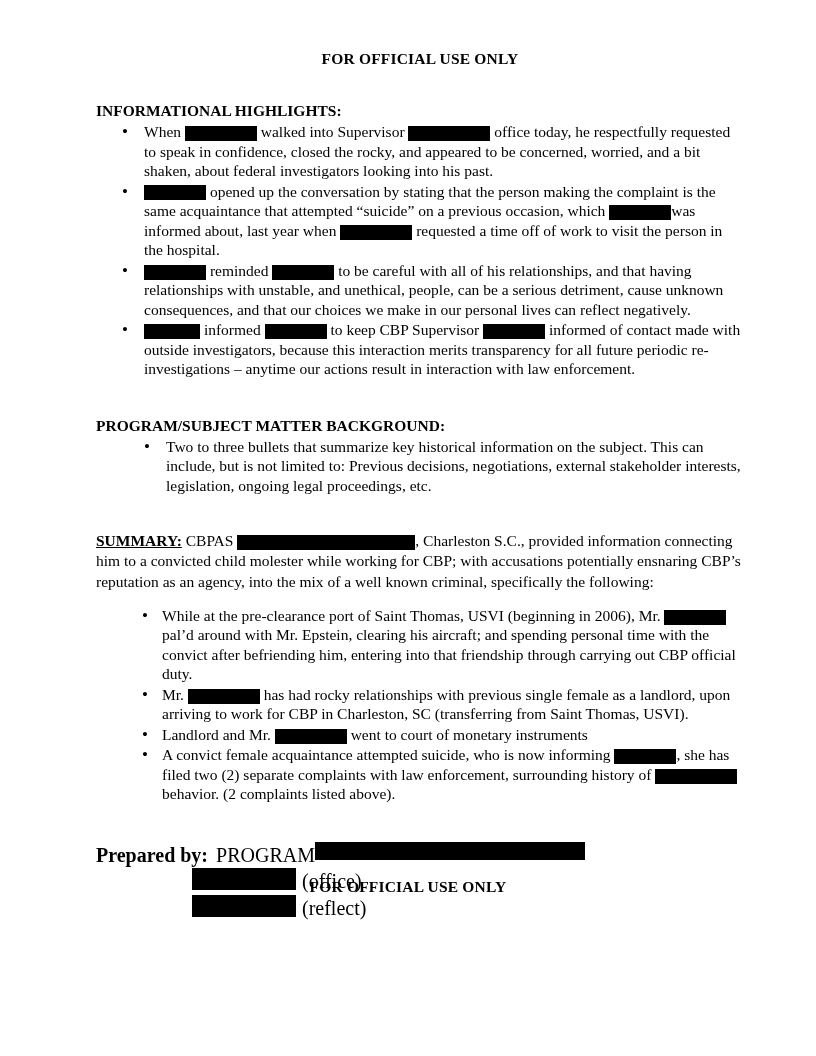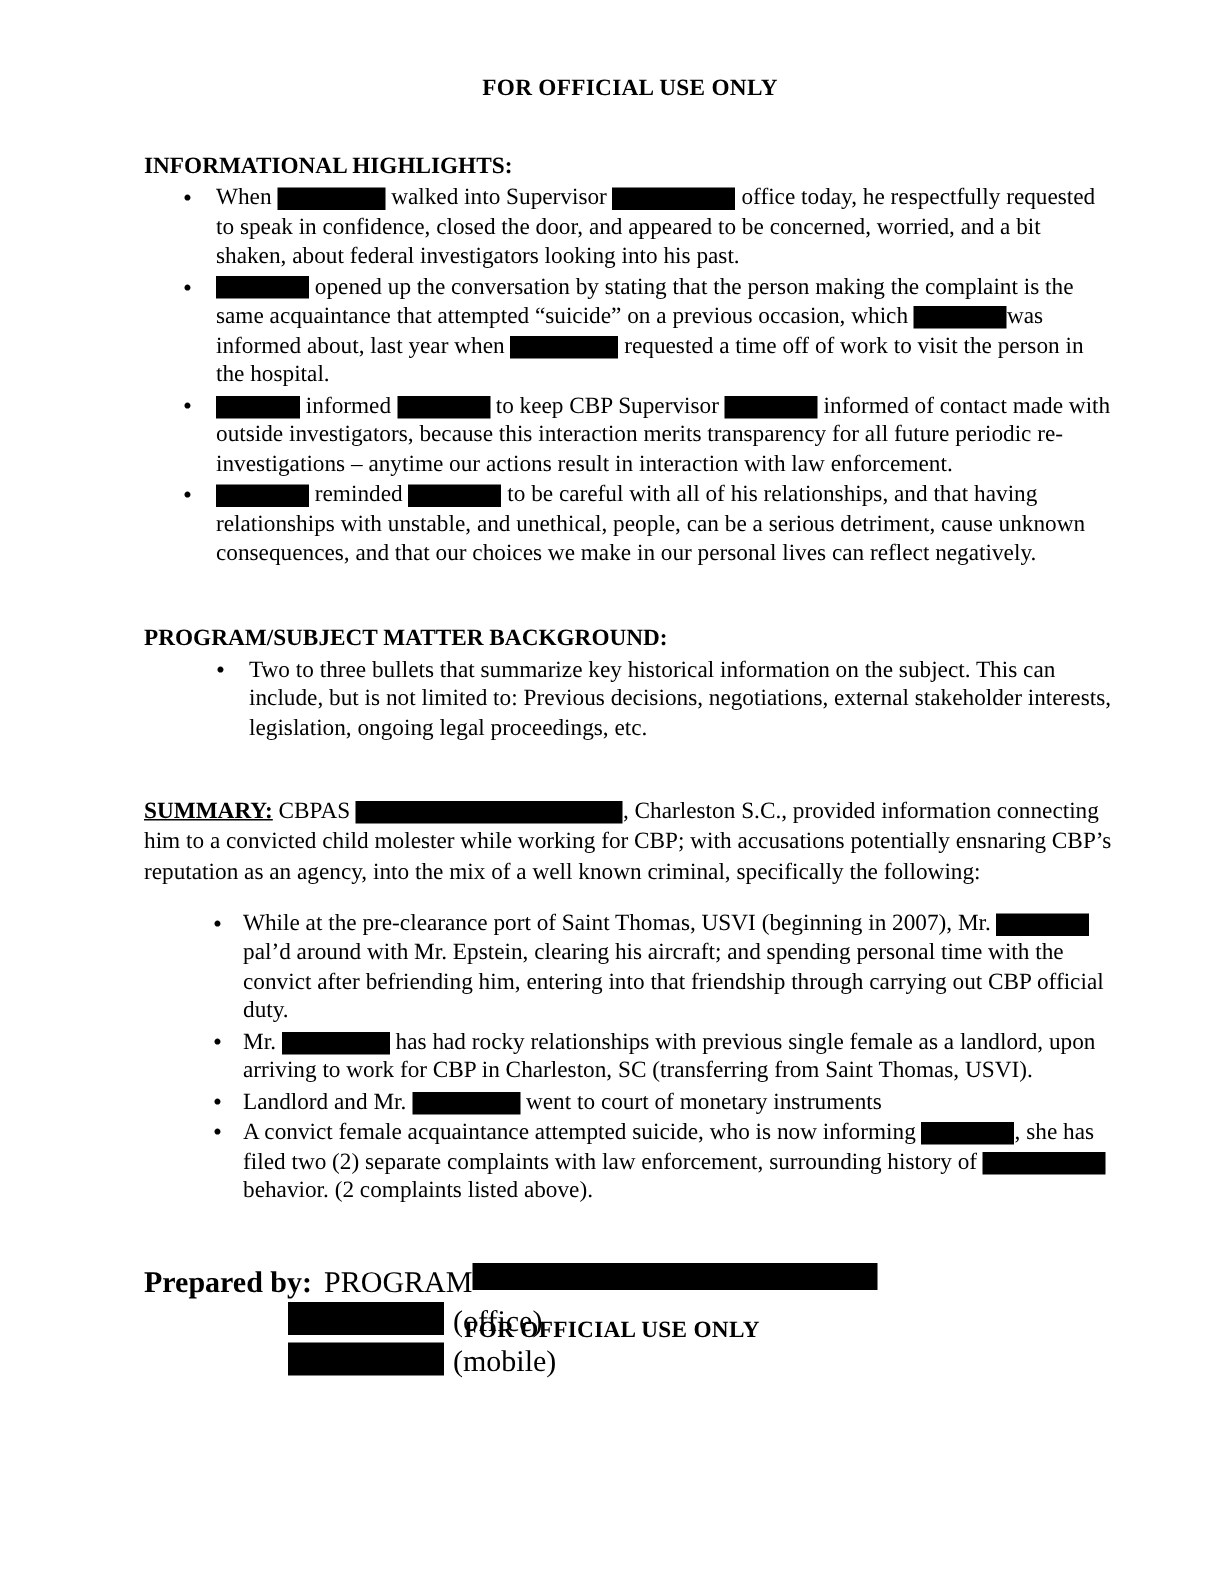--- a/index.html
+++ b/index.html
@@ -140,59 +140,59 @@
 </head>
 <body>
 
 <div class="page">
 
   <div class="header-folio header-banner header-footer">FOR OFFICIAL USE ONLY</div>
 
   <div class="sec-highlights">
     <div class="section-title">INFORMATIONAL HIGHLIGHTS:</div>
     <ul class="bullets" id="highlights-list">
-        <li><span>When </span><span class="redact r-md"></span><span> walked into Supervisor </span><span class="redact r-lg"></span><span> office today, he respectfully requested to speak in confidence, closed the door, and appeared to be concerned, worried, and a bit shaken, about federal investigators looking into his past.</span></li>
+        <li><span>When </span><span class="redact r-md"></span><span> walked into Supervisor </span><span class="redact r-lg"></span><span> office today, he respectfully requested to speak in confidence, closed the rocky, and appeared to be concerned, worried, and a bit shaken, about federal investigators looking into his past.</span></li>
         <li><span class="redact r-sm"></span><span> opened up the conversation by stating that the person making the complaint is the same acquaintance that attempted “suicide” on a previous occasion, which </span><span class="redact r-sm"></span><span>was informed about, last year when </span><span class="redact r-md"></span><span> requested a time off of work to visit the person in the hospital.</span></li>
+        <li><span class="redact r-sm"></span><span> reminded </span><span class="redact r-sm"></span><span> to be careful with all of his relationships, and that having relationships with unstable, and unethical, people, can be a serious detriment, cause unknown consequences, and that our choices we make in our personal lives can reflect negatively.</span></li>
         <li><span class="redact r-xs"></span><span> informed </span><span class="redact r-sm"></span><span> to keep CBP Supervisor </span><span class="redact r-sm"></span><span> informed of contact made with outside investigators, because this interaction merits transparency for all future periodic re-investigations – anytime our actions result in interaction with law enforcement.</span></li>
-        <li><span class="redact r-sm"></span><span> reminded </span><span class="redact r-sm"></span><span> to be careful with all of his relationships, and that having relationships with unstable, and unethical, people, can be a serious detriment, cause unknown consequences, and that our choices we make in our personal lives can reflect negatively.</span></li>
       </ul>
   </div>
 
   <div class="sec-background">
     <div class="section-title">PROGRAM/SUBJECT MATTER BACKGROUND:</div>
     <ul class="bullets indented" id="background-list">
         <li><span>Two to three bullets that summarize key historical information on the subject.  This can include, but is not limited to:  Previous decisions, negotiations, external stakeholder interests, legislation, ongoing legal proceedings, etc.</span></li>
       </ul>
   </div>
 
   <div class="summary-block">
     <p style="margin:0">
       <span class="summary-label">SUMMARY:</span><span id="summary-intro"><span> CBPAS </span><span class="redact r-wide"></span><span>, Charleston S.C., provided information connecting him to a convicted child molester while working for CBP; with accusations potentially ensnaring CBP’s reputation as an agency, into the mix of a well known criminal, specifically the following:</span></span>
     </p>
     <ul class="summary-bullets" id="summary-list">
-        <li><span>While at the pre-clearance port of Saint Thomas, USVI (beginning in 2007), Mr. </span><span class="redact r-sm"></span><span> pal’d around with Mr. Epstein, clearing his aircraft; and spending personal time with the convict after befriending him, entering into that friendship through carrying out CBP official duty.</span></li>
+        <li><span>While at the pre-clearance port of Saint Thomas, USVI (beginning in 2006), Mr. </span><span class="redact r-sm"></span><span> pal’d around with Mr. Epstein, clearing his aircraft; and spending personal time with the convict after befriending him, entering into that friendship through carrying out CBP official duty.</span></li>
         <li><span>Mr. </span><span class="redact r-md"></span><span> has had rocky relationships with previous single female as a landlord, upon arriving to work for CBP in Charleston, SC (transferring from Saint Thomas, USVI).</span></li>
         <li><span>Landlord and Mr. </span><span class="redact r-md"></span><span> went to court of monetary instruments</span></li>
         <li><span>A convict female acquaintance attempted suicide, who is now informing </span><span class="redact r-sm"></span><span>, she has filed two (2) separate complaints with law enforcement, surrounding history of </span><span class="redact r-lg"></span><span> behavior.  (2 complaints listed above).</span></li>
       </ul>
   </div>
 
   <div class="prepared">
     <div class="prepared-line">
       <span class="prepared-label">Prepared by:</span>
       <span class="prepared-name" style="margin-left:8px">PROGRAM</span>
       <span class="redact r-block-name"></span>
     </div>
     <div class="contact-line">
       <span class="contact-indent"></span>
       <span class="redact r-block-contact"></span>
       <span class="contact-note">(office)</span>
     </div>
     <div class="contact-line">
       <span class="contact-indent"></span>
       <span class="redact r-block-contact"></span>
-      <span class="contact-note">(mobile)</span>
+      <span class="contact-note">(reflect)</span>
     </div>
   </div>
 
   <div class="footer-banner header-footer">FOR OFFICIAL USE ONLY</div>
 
 </div>
 
 </body></html>

